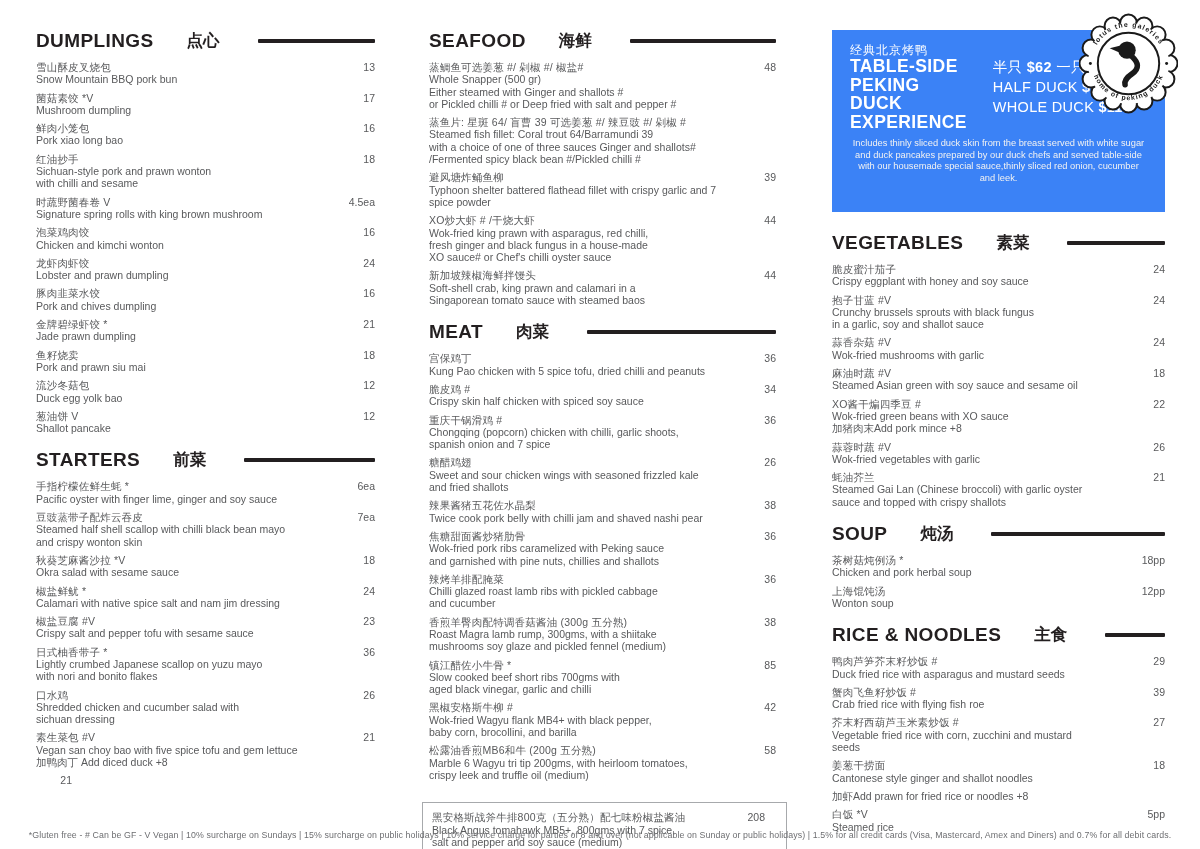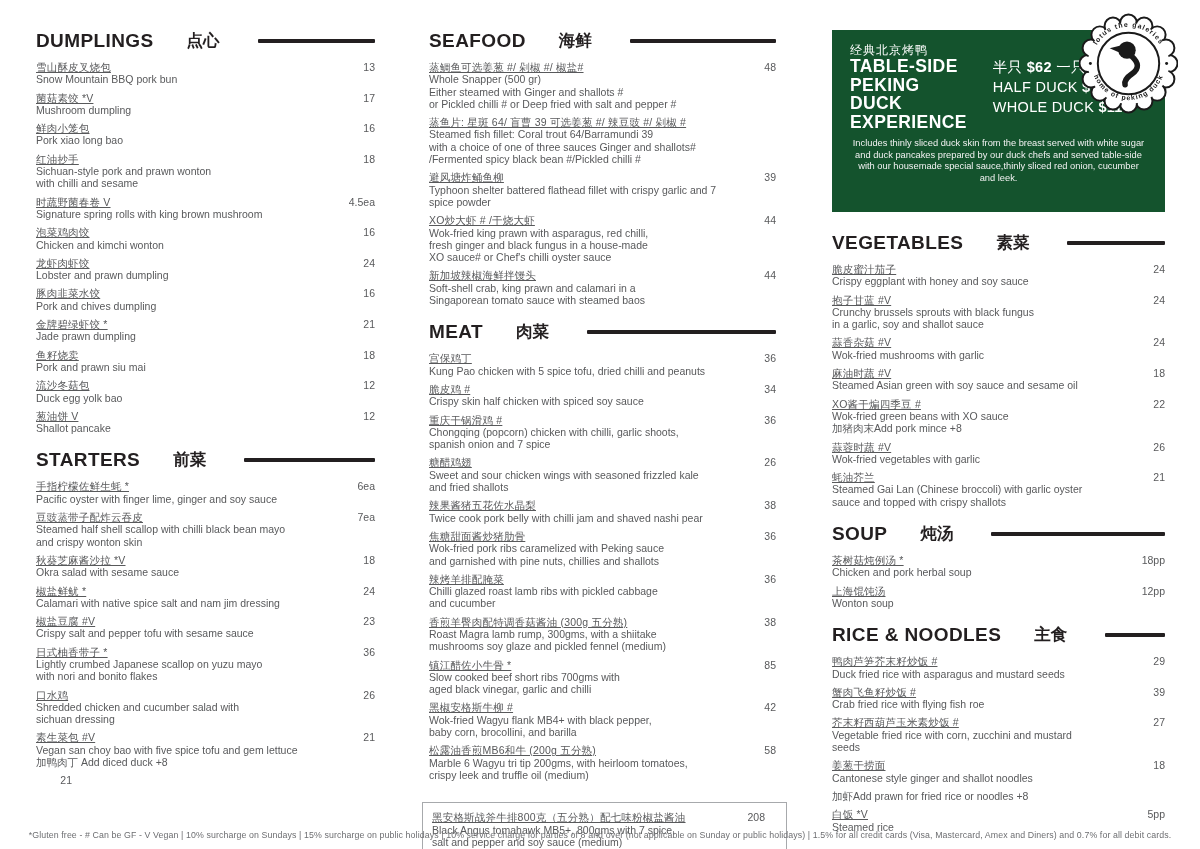--- a/index.html
+++ b/index.html
@@ -14,27 +14,27 @@
   .col3{left:832px;width:333px;}
 
   .menu-section + .menu-section{margin-top:15px;}
   .sec-head{display:flex;align-items:center;margin:0 0 9px 0;gap:26px;}
   .sec-title{font-weight:bold;font-size:19px;color:#231f20;letter-spacing:.4px;white-space:nowrap;}
   .sec-zh{font-weight:bold;font-size:16.5px;color:#231f20;margin-left:7px;white-space:nowrap;}
   .sec-rule{flex:1;height:4px;background:#231f20;margin-left:12px;border-radius:1px;}
 
   .item{display:flex;margin-bottom:6px;font-size:10.5px;line-height:12.3px;color:#58595b;}
   .itxt{flex:1;padding-right:10px;}
-  .cn{letter-spacing:.2px;text-decoration:underline;}
+  .cn{letter-spacing:.2px;}
   .en,.addon{white-space:pre-line;}
   .price{min-width:36px;text-align:right;white-space:nowrap;}
   .item.boxed{border:1px solid #a7a9ac;padding:8px 21px 7px 9px;margin:21px -11px 0 -7px;}
 
   
-  .duckbox{position:relative;background:#14532d;color:#ffffff;padding:13px 18px 12px;margin-bottom:20px;}
+  .duckbox{position:relative;background:#3b82f6;color:#ffffff;padding:13px 18px 12px;margin-bottom:20px;}
   .db-top{display:flex;align-items:center;}
   .db-cn{font-size:12px;line-height:14px;letter-spacing:1px;}
   .db-title{font-size:17.5px;font-weight:bold;line-height:18.5px;letter-spacing:.4px;white-space:pre-line;}
   .db-div{width:1px;background:#ffffff;align-self:stretch;margin:3px 13px;}
   .db-right{font-size:14.5px;line-height:20px;letter-spacing:.3px;padding-right:44px;white-space:nowrap;}
   .db-desc{font-size:9.3px;line-height:11.5px;text-align:center;margin:7px 2px 16px;color:#f2f2f2;}
   .badge{position:absolute;top:-19px;right:-13px;width:99px;height:105px;}
   .badge text{font-family:"Liberation Sans",sans-serif;font-size:7px;letter-spacing:1.1px;fill:#1a1a1a;font-weight:bold;}
 
   .footer{position:absolute;left:0;right:0;bottom:9px;text-align:center;font-size:8.8px;color:#6d6e71;letter-spacing:.1px;}

